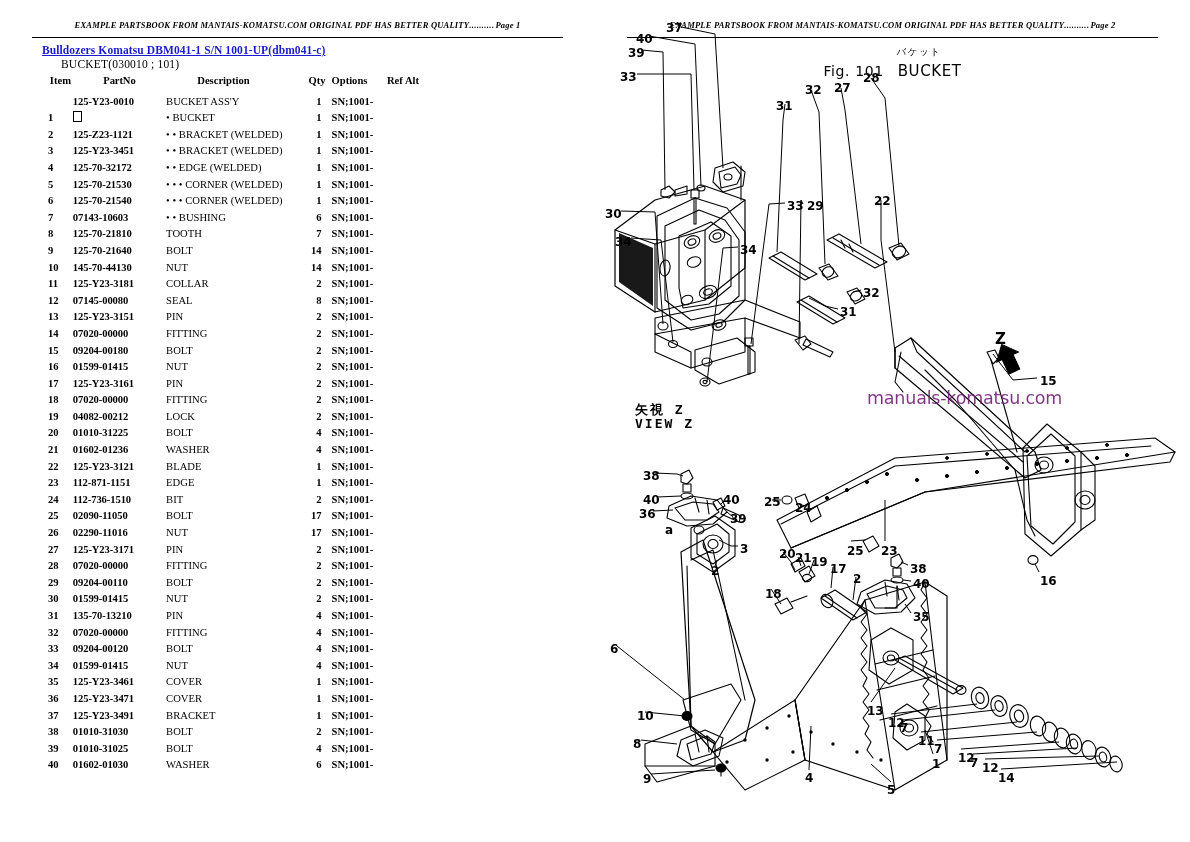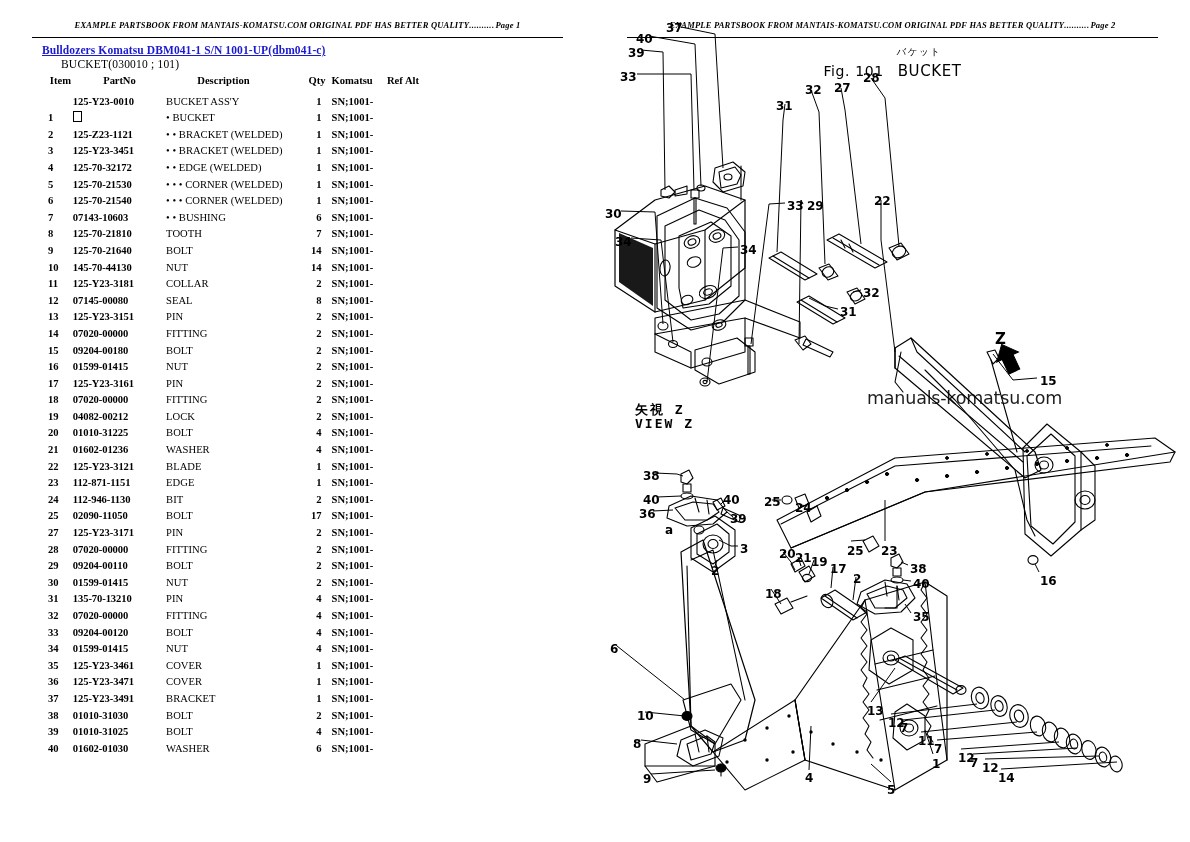--- a/index.html
+++ b/index.html
@@ -82,21 +82,21 @@
     font-size:15px;letter-spacing:.6px;white-space:nowrap;
   }
   .fig-no{margin-right:14px;font-size:14px;}
 
   
   .drawing{position:absolute;left:0;top:0;width:595px;height:842px;}
   .drawing svg{display:block;}
   .wm{
     position:absolute;left:272px;top:388px;
     font-family:"DejaVu Sans",sans-serif;
-    font-size:17.5px;color:#000000;opacity:.88;
+    font-size:17.5px;color:#701a75;opacity:.88;
     white-space:nowrap;letter-spacing:-.2px;
   }
   .zmark{
     position:absolute;left:400px;top:330px;
     font-family:"DejaVu Sans",sans-serif;font-size:15px;font-weight:bold;
   }
   .viewz{
     position:absolute;left:40px;top:403px;
     font-family:"DejaVu Sans Mono",monospace;font-size:13px;font-weight:bold;
     line-height:1.05;letter-spacing:2px;
@@ -118,21 +118,21 @@
     <a class="title-link" href="#">Bulldozers Komatsu DBM041-1 S/N 1001-UP(dbm041-c)</a>
     <div class="title-sub">BUCKET(030010 ; 101)</div>
 
     <table class="parts">
       <thead>
         <tr>
           <th class="c-item">Item</th>
           <th class="c-part">PartNo</th>
           <th class="c-desc">Description</th>
           <th class="c-qty">Qty</th>
-          <th class="c-opt">Komatsu</th>
+          <th class="c-opt">Options</th>
           <th class="c-ref">Ref Alt</th>
         </tr>
       </thead>
       <tbody>
           <tr>
             <td class="c-item"></td>
             <td class="c-part">125-Y23-0010</td>
             <td class="c-desc">BUCKET ASS'Y</td>
             <td class="c-qty">1</td>
             <td class="c-opt">SN;1001-</td>
@@ -317,30 +317,38 @@
           <tr>
             <td class="c-item">23</td>
             <td class="c-part">112-871-1151</td>
             <td class="c-desc">EDGE</td>
             <td class="c-qty">1</td>
             <td class="c-opt">SN;1001-</td>
             <td class="c-ref"></td>
           </tr>
           <tr>
             <td class="c-item">24</td>
-            <td class="c-part">112-946-1130</td>
+            <td class="c-part">112-736-1510</td>
             <td class="c-desc">BIT</td>
             <td class="c-qty">2</td>
             <td class="c-opt">SN;1001-</td>
             <td class="c-ref"></td>
           </tr>
           <tr>
             <td class="c-item">25</td>
             <td class="c-part">02090-11050</td>
             <td class="c-desc">BOLT</td>
+            <td class="c-qty">17</td>
+            <td class="c-opt">SN;1001-</td>
+            <td class="c-ref"></td>
+          </tr>
+          <tr>
+            <td class="c-item">26</td>
+            <td class="c-part">02290-11016</td>
+            <td class="c-desc">NUT</td>
             <td class="c-qty">17</td>
             <td class="c-opt">SN;1001-</td>
             <td class="c-ref"></td>
           </tr>
           <tr>
             <td class="c-item">27</td>
             <td class="c-part">125-Y23-3171</td>
             <td class="c-desc">PIN</td>
             <td class="c-qty">2</td>
             <td class="c-opt">SN;1001-</td>

